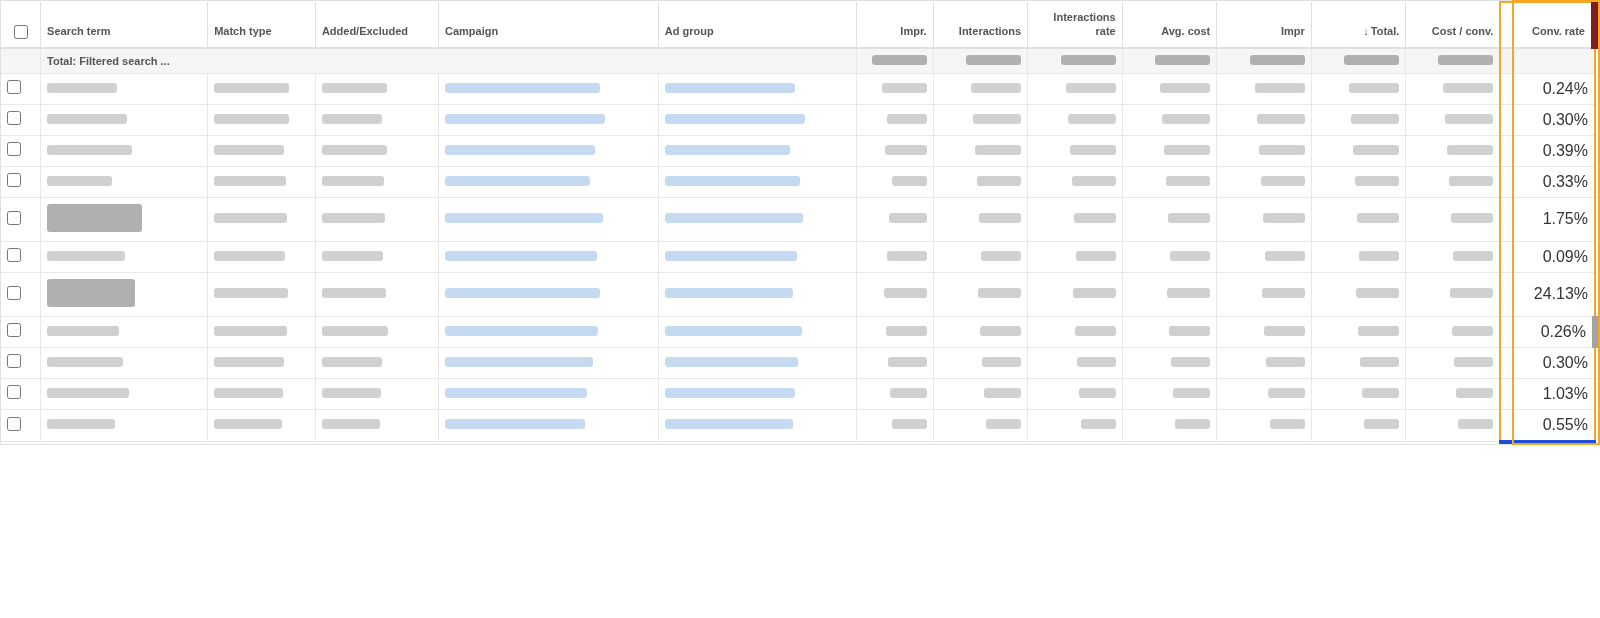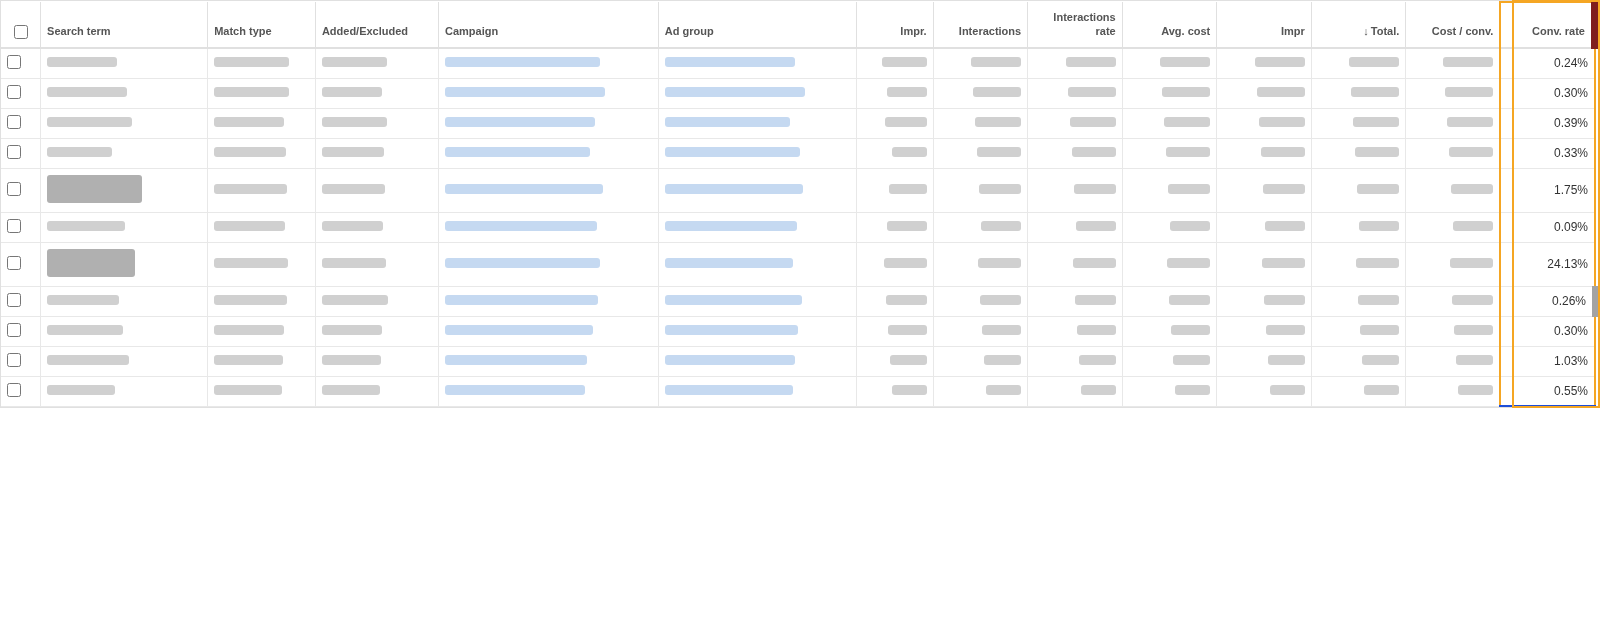--- a/index.html
+++ b/index.html
@@ -79,21 +79,21 @@
       background: #c5d9f1;
     }
     .blur-bar.dark {
       background: #b0b0b0;
     }
     .last-conv-rate {
       border-bottom: 2px solid #f5a623;
     }
     .conv-rate-value {
       text-align: right;
-      font-size: 12px;
+      font-size: 16px;
       color: #333;
     }
     .sort-arrow {
       font-size: 11px;
       margin-right: 2px;
     }
     input[type="checkbox"] {
       width: 14px;
       height: 14px;
       cursor: pointer;
@@ -151,20 +151,46 @@
           <th class="col-intrate right-align">Interactions rate</th>
           <th class="col-avgcost right-align">Avg. cost</th>
           <th class="col-cost right-align">Impr</th>
           <th class="col-conver right-align"><span class="sort-arrow">↓</span><strong>Total.</strong></th>
           <th class="col-costconv right-align">Cost / conv.</th>
           <th class="col-convrate right-align" style="border-left:2px solid #f5a623; border-top:2px solid #f5a623; border-right:8px solid #7f1d1d;">Conv. rate</th>
         </tr>
       </thead>
       <tbody>
 
+        <tr class="total-row">
+          <td class="col-check"></td>
+          <td class="col-search total-label" colspan="5">Total: Filtered search ...</td>
+          <td class="col-impr right-align">
+            <span class="blur-bar dark" style="width:55px;"></span>
+          </td>
+          <td class="col-interactions right-align">
+            <span class="blur-bar dark" style="width:55px;"></span>
+          </td>
+          <td class="col-intrate right-align">
+            <span class="blur-bar dark" style="width:55px;"></span>
+          </td>
+          <td class="col-avgcost right-align">
+            <span class="blur-bar dark" style="width:55px;"></span>
+          </td>
+          <td class="col-cost right-align">
+            <span class="blur-bar dark" style="width:55px;"></span>
+          </td>
+          <td class="col-conver right-align">
+            <span class="blur-bar dark" style="width:55px;"></span>
+          </td>
+          <td class="col-costconv right-align">
+            <span class="blur-bar dark" style="width:55px;"></span>
+          </td>
+          <td class="col-convrate right-align" style="border-left:2px solid #f5a623; border-right:2px solid #f5a623;"></td>
+        </tr>
 
         <tr>
           <td class="col-check"><input type="checkbox" style=""></td>
           <td class="col-search"><span class="blur-bar" style="width:70px;"></span></td>
           <td class="col-match"><span class="blur-bar" style="width:75px;"></span></td>
           <td class="col-added"><span class="blur-bar" style="width:65px;"></span></td>
           <td class="col-campaign"><span class="blur-bar blue" style="width:155px;"></span></td>
           <td class="col-adgroup"><span class="blur-bar blue" style="width:130px;"></span></td>
           <td class="col-impr right-align"><span class="blur-bar" style="width:45px;"></span></td>
           <td class="col-interactions right-align"><span class="blur-bar" style="width:50px;"></span></td>
@@ -336,21 +362,21 @@
           <td class="col-added"><span class="blur-bar" style="width:58px;"></span></td>
           <td class="col-campaign"><span class="blur-bar blue" style="width:140px;"></span></td>
           <td class="col-adgroup"><span class="blur-bar blue" style="width:128px;"></span></td>
           <td class="col-impr right-align"><span class="blur-bar" style="width:35px;"></span></td>
           <td class="col-interactions right-align"><span class="blur-bar" style="width:35px;"></span></td>
           <td class="col-intrate right-align"><span class="blur-bar" style="width:35px;"></span></td>
           <td class="col-avgcost right-align"><span class="blur-bar" style="width:35px;"></span></td>
           <td class="col-cost right-align"><span class="blur-bar" style="width:35px;"></span></td>
           <td class="col-conver right-align"><span class="blur-bar" style="width:35px;"></span></td>
           <td class="col-costconv right-align"><span class="blur-bar" style="width:35px;"></span></td>
-          <td class="col-convrate right-align conv-rate-value last-conv-rate" style="border-left:2px solid #f5a623; border-right:2px solid #f5a623; border-bottom:2px solid #1d4ed8;">0.55%</td>
+          <td class="col-convrate right-align conv-rate-value last-conv-rate" style="border-left:2px solid #f5a623; border-right:2px solid #f5a623; border-bottom:4px solid #1d4ed8;">0.55%</td>
         </tr>
       </tbody>
     </table>
   </div>
 </div>
 
 
 
 
 </body></html>

